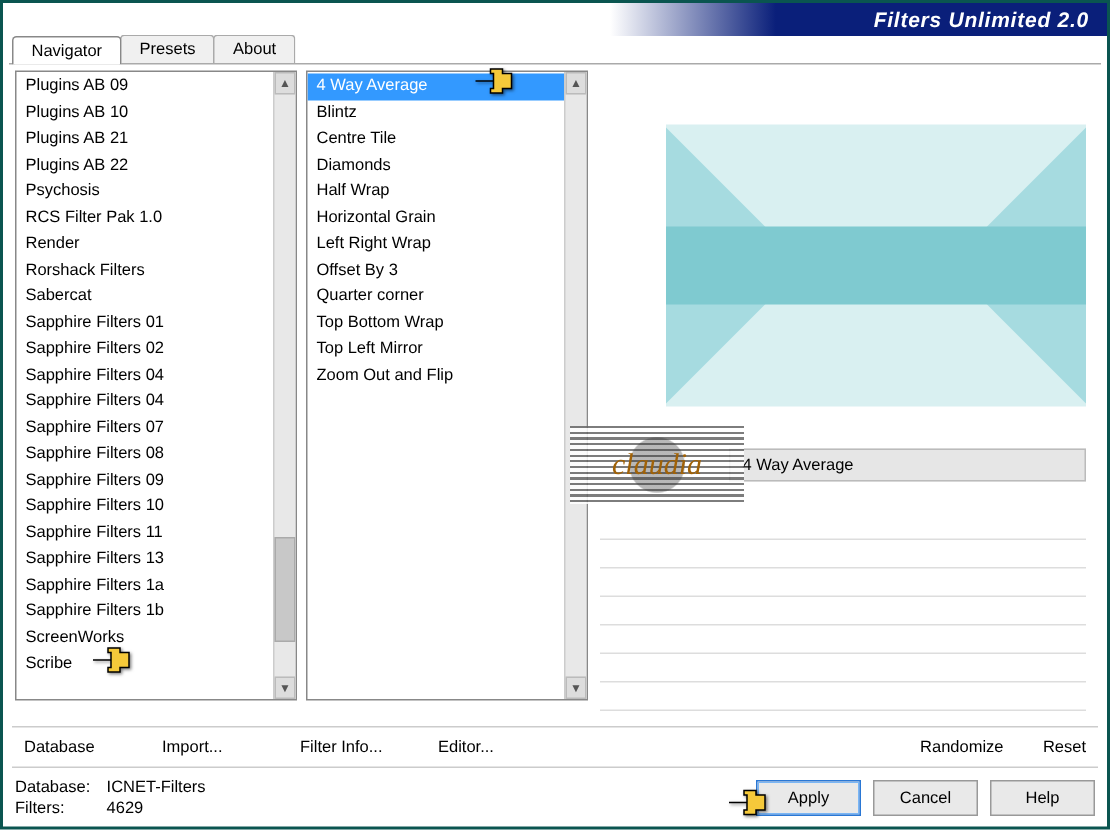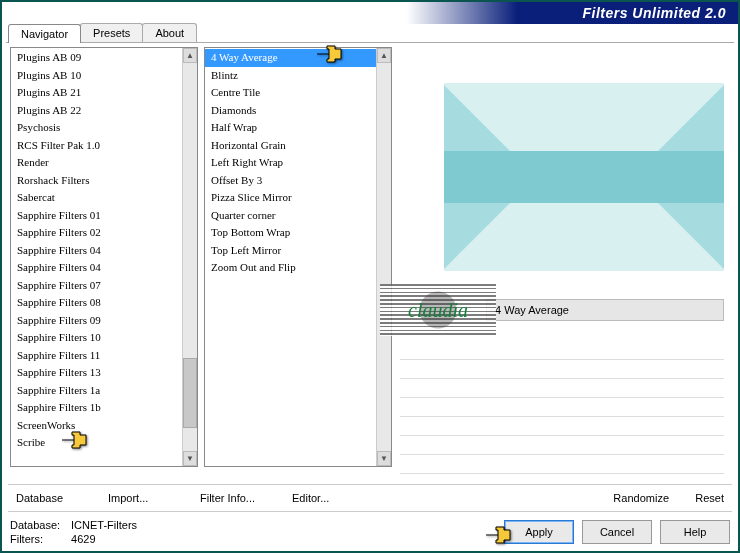--- a/index.html
+++ b/index.html
@@ -74,21 +74,20 @@
   }
   .list-pane.middle {
     width: 188px;
     height: 420px;
     margin-left: 6px;
   }
   .list-content {
     flex: 1;
     padding: 1px 0;
     overflow: hidden;
-    font-family: Liberation Serif, serif;
   }
   .list-item {
     padding: 1px 6px;
     font-size: 11px;
     line-height: 15.5px;
     white-space: nowrap;
     cursor: default;
   }
   .list-item.selected {
     background: #3399ff;
@@ -176,21 +175,21 @@
     width:58px;height:40px;
     background: radial-gradient(circle at 50% 50%, #333 0 18px, transparent 19px);
     border-radius: 50% / 50%;
     opacity:0.35;
   }
   .claudia-text {
     position: relative;
     z-index:2;
     font-family: "Brush Script MT", cursive;
     font-size: 20px;
-    color:#15803d;
+    color:#a16207;
     font-style: italic;
   }
   .filter-name-bar {
     flex:1;
     background:#e6e6e6;
     border:1px solid #bbb;
     padding:4px 8px;
     font-size:11px;
     margin-left: -10px;
     height: 22px;
@@ -298,21 +297,20 @@
   <div class="list-pane middle">
     <div class="list-content" id="filt-list">
         <div class="list-item selected">4 Way Average</div>
         <div class="list-item">Blintz</div>
         <div class="list-item">Centre Tile</div>
         <div class="list-item">Diamonds</div>
         <div class="list-item">Half Wrap</div>
         <div class="list-item">Horizontal Grain</div>
         <div class="list-item">Left Right Wrap</div>
         <div class="list-item">Offset By 3</div>
-        <div class="list-item">Pizza Slice Mirror</div>
         <div class="list-item">Quarter corner</div>
         <div class="list-item">Top Bottom Wrap</div>
         <div class="list-item">Top Left Mirror</div>
         <div class="list-item">Zoom Out and Flip</div>
       </div>
     <div class="scroll">
       <div class="arrow">▲</div>
       <div class="arrow" style="position:absolute;bottom:0;left:0;right:0">▼</div>
     </div>
   </div>

